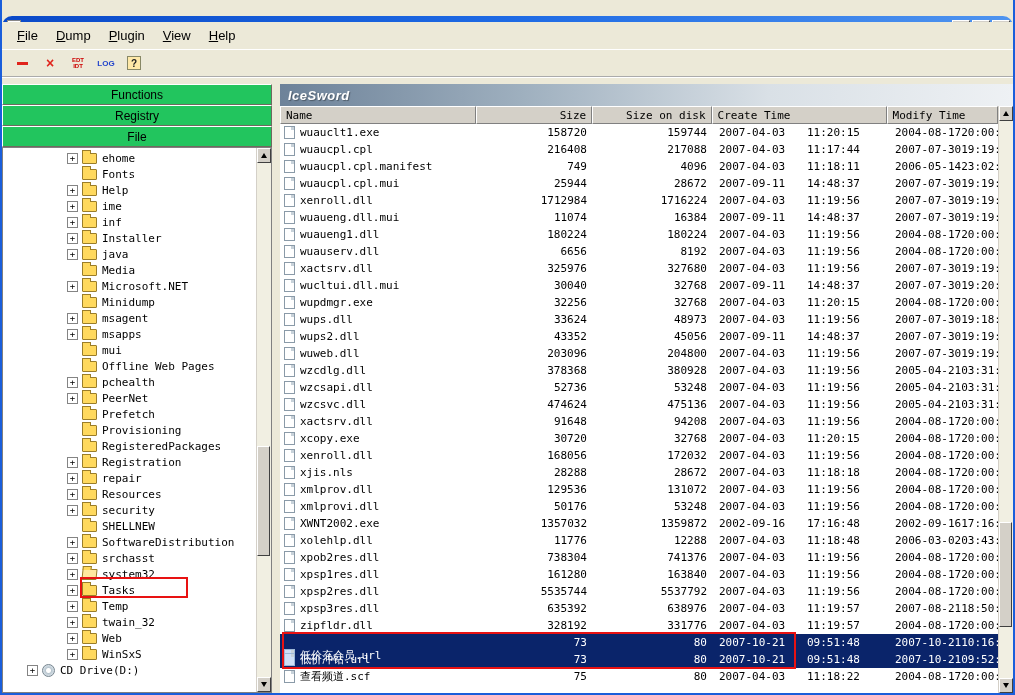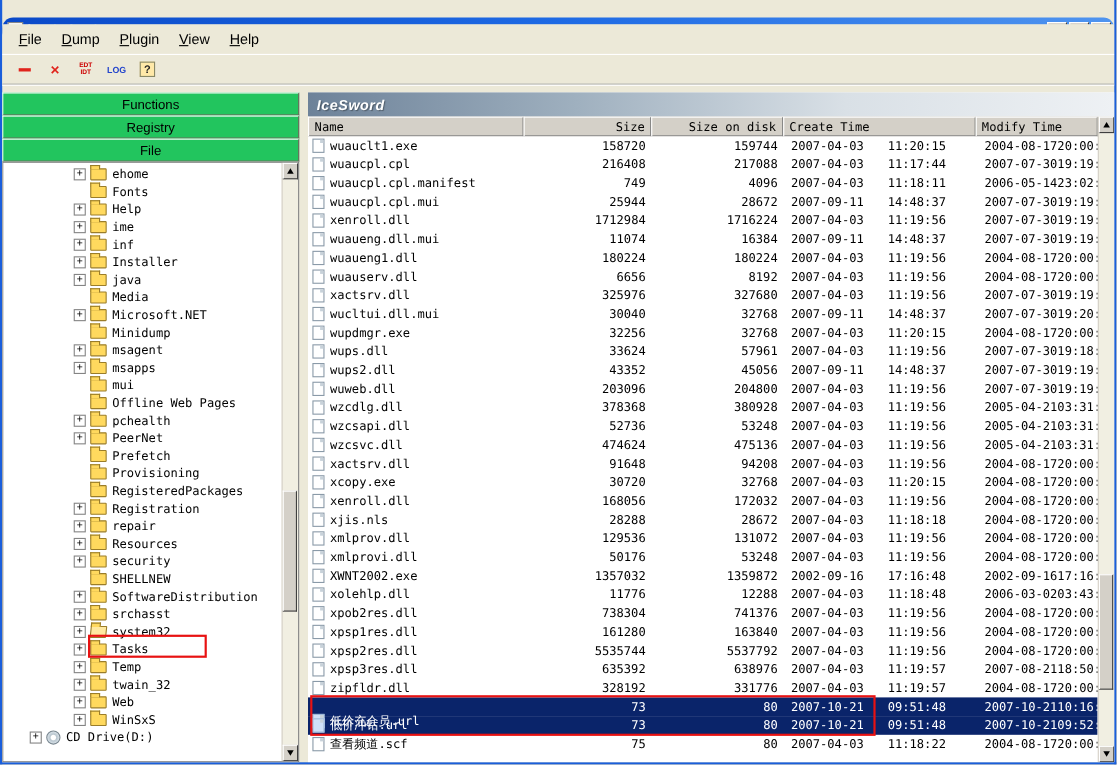--- a/index.html
+++ b/index.html
@@ -517,21 +517,21 @@
                 <span class="dt-date" style="width: 77px;">2004-08-17</span>
                 <span class="dt-time">20:00:00</span>
               </div>
             </div>
             <div class="lrow">
               <div class="cell" style="width: 197px;">
                 <span class="ficon"></span>
                 <span>wups.dll</span>
               </div>
               <div class="cell num" style="width: 117px;">33624</div>
-              <div class="cell num" style="width: 120px;">57961</div>
+              <div class="cell num" style="width: 120px;">48973</div>
               <div class="cell" style="width: 176px;">
                 <span class="dt-date" style="width: 93px;">2007-04-03</span>
                 <span class="dt-time">11:19:56</span>
               </div>
               <div class="cell" style="width: 112px;">
                 <span class="dt-date" style="width: 77px;">2007-07-30</span>
                 <span class="dt-time">19:18:40</span>
               </div>
             </div>
             <div class="lrow">

